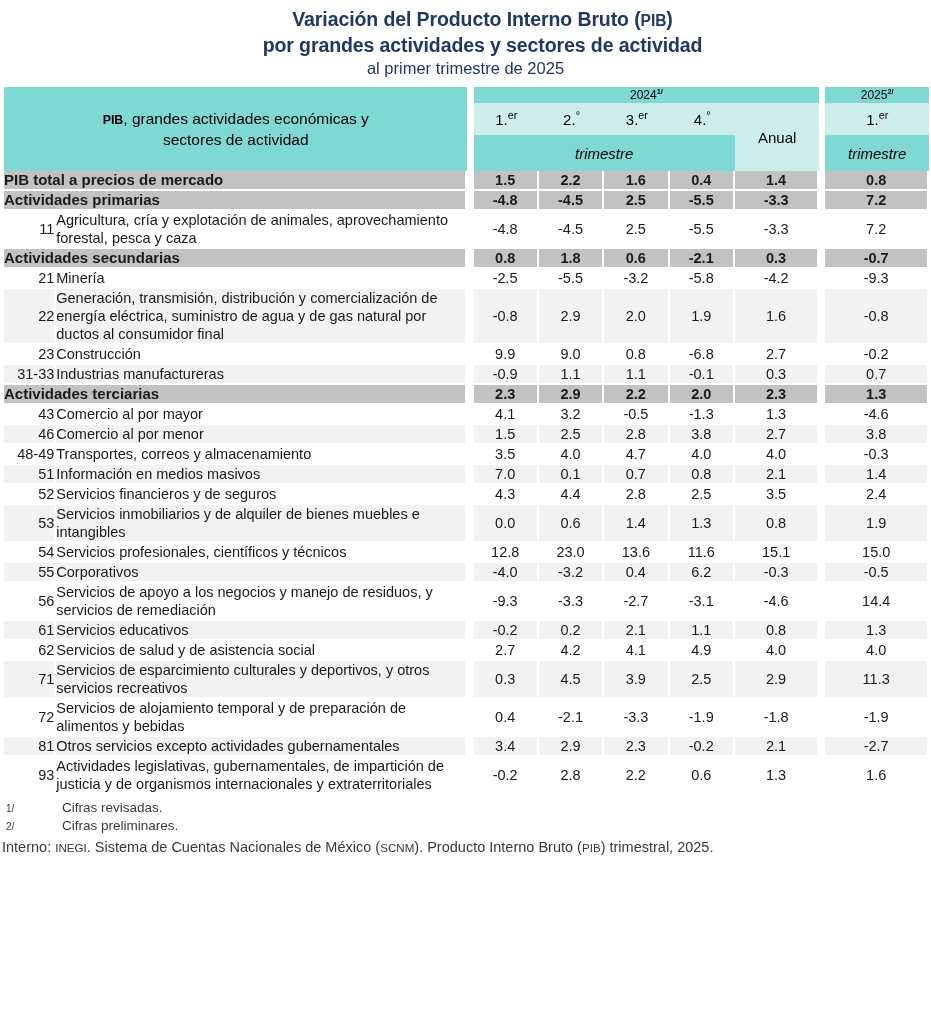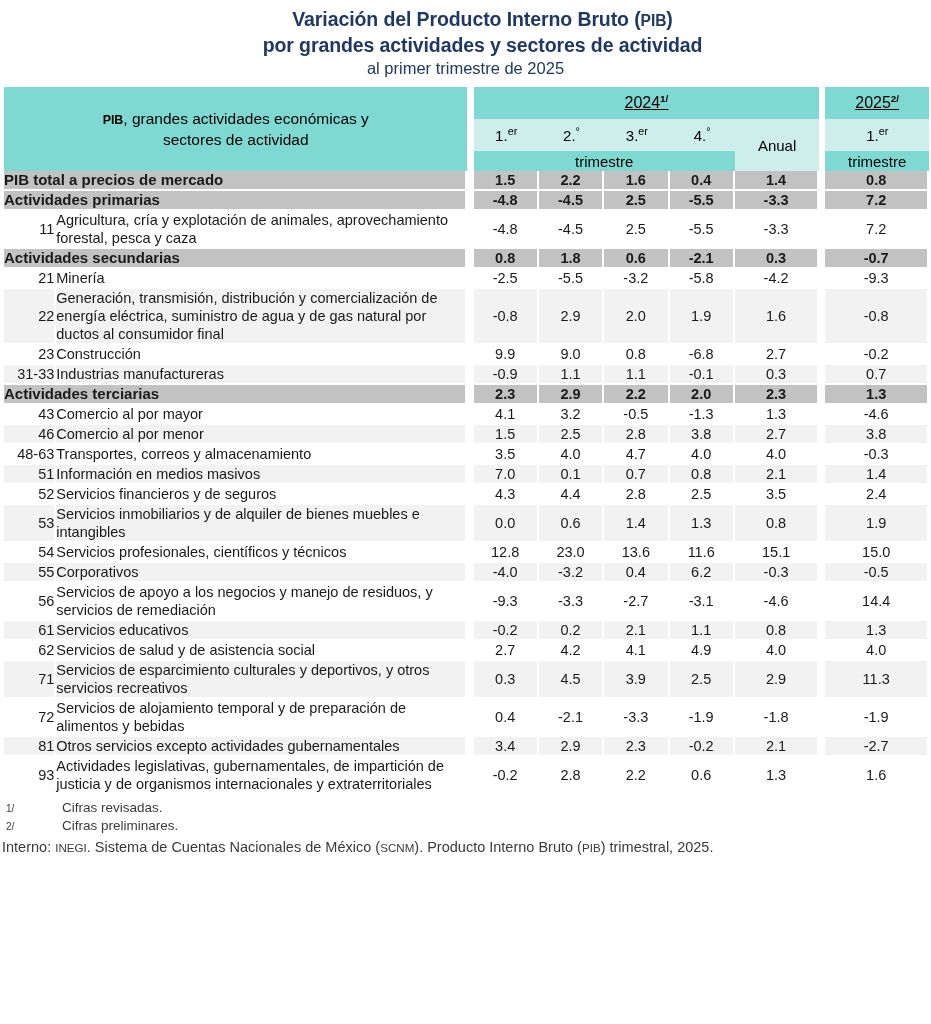--- a/index.html
+++ b/index.html
@@ -67,23 +67,23 @@
     text-align: center;
     font-size: 15px;
   }
   .h-title-cell {
     font-size: 15.5px;
     line-height: 19px;
     padding: 4px 8px;
   }
   .sep-col { width: 6px; background: #ffffff; }
 
-  .hdr-year { height: 32px; font-size: 16px; text-decoration: underline; }
+  .hdr-year { height: 16px; font-size: 12px; }
   .hdr-q    { height: 32px; }
-  .hdr-tri  { height: 20px; }
+  .hdr-tri  { height: 36px; font-style: italic; }
 
   sup.fn {
     font-size: 0.62em;
     vertical-align: super;
     line-height: 0;
     font-weight: bold;
   }
   .ord {
     font-size: 0.72em;
     vertical-align: super;
@@ -323,21 +323,21 @@
         <td class="vsep"></td>
         <td class="num">1.5</td>
         <td class="num">2.5</td>
         <td class="num">2.8</td>
         <td class="num">3.8</td>
         <td class="num">2.7</td>
         <td class="vsep"></td>
         <td class="num">3.8</td>
       </tr>
       <tr class="r-odd">
-        <td class="code">48-63</td>
+        <td class="code">48-49</td>
         <td class="label">Transportes, correos y almacenamiento</td>
         <td class="vsep"></td>
         <td class="num">3.5</td>
         <td class="num">4.0</td>
         <td class="num">4.7</td>
         <td class="num">4.0</td>
         <td class="num">4.0</td>
         <td class="vsep"></td>
         <td class="num">-0.3</td>
       </tr>

